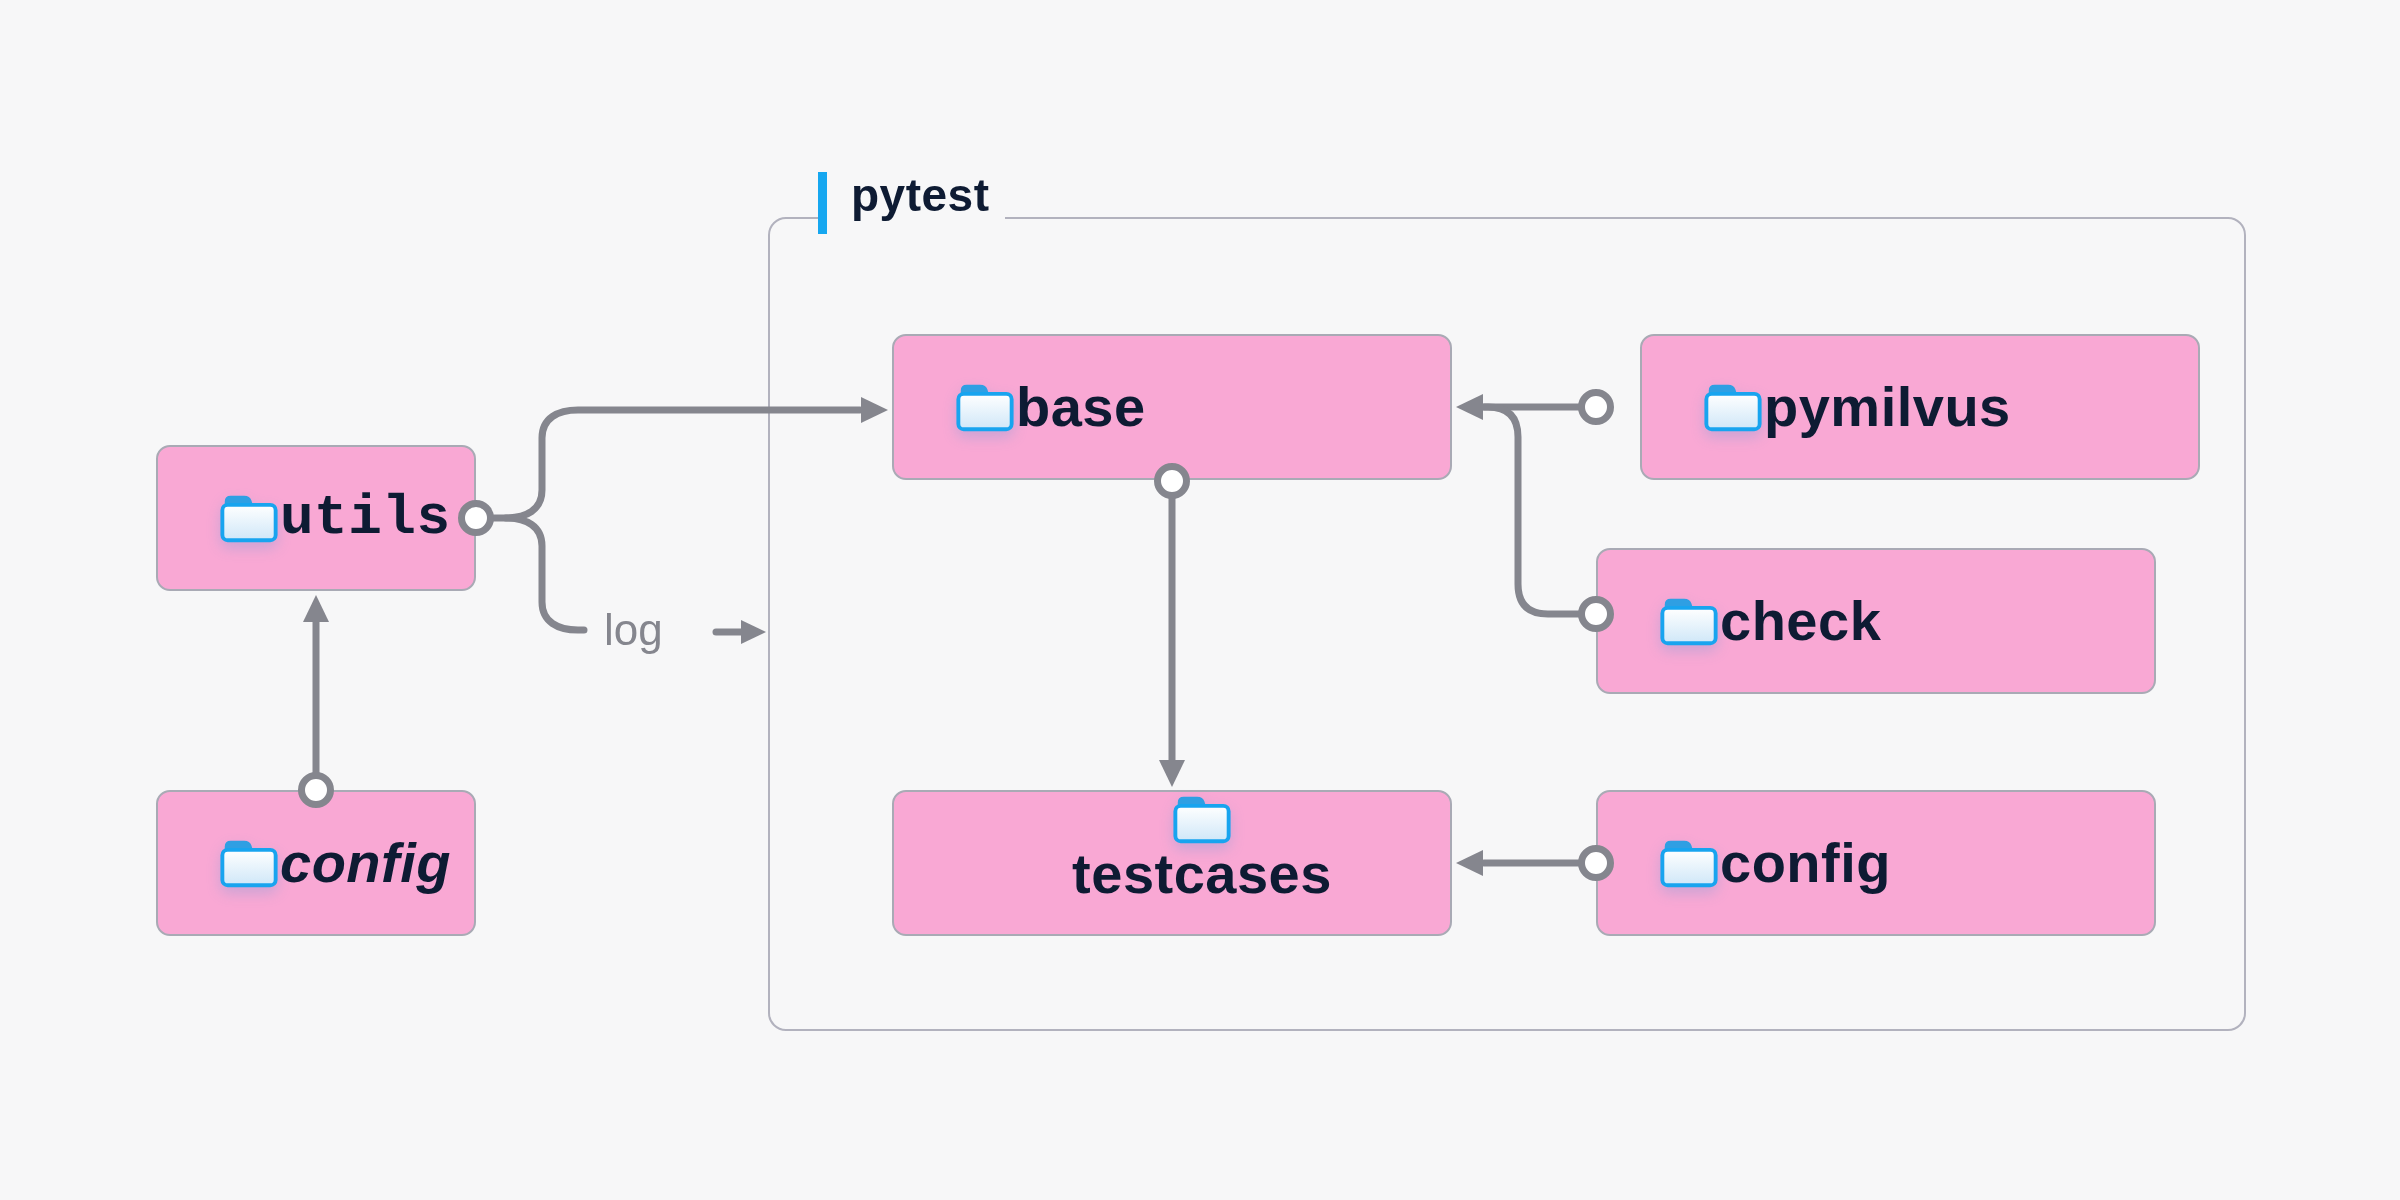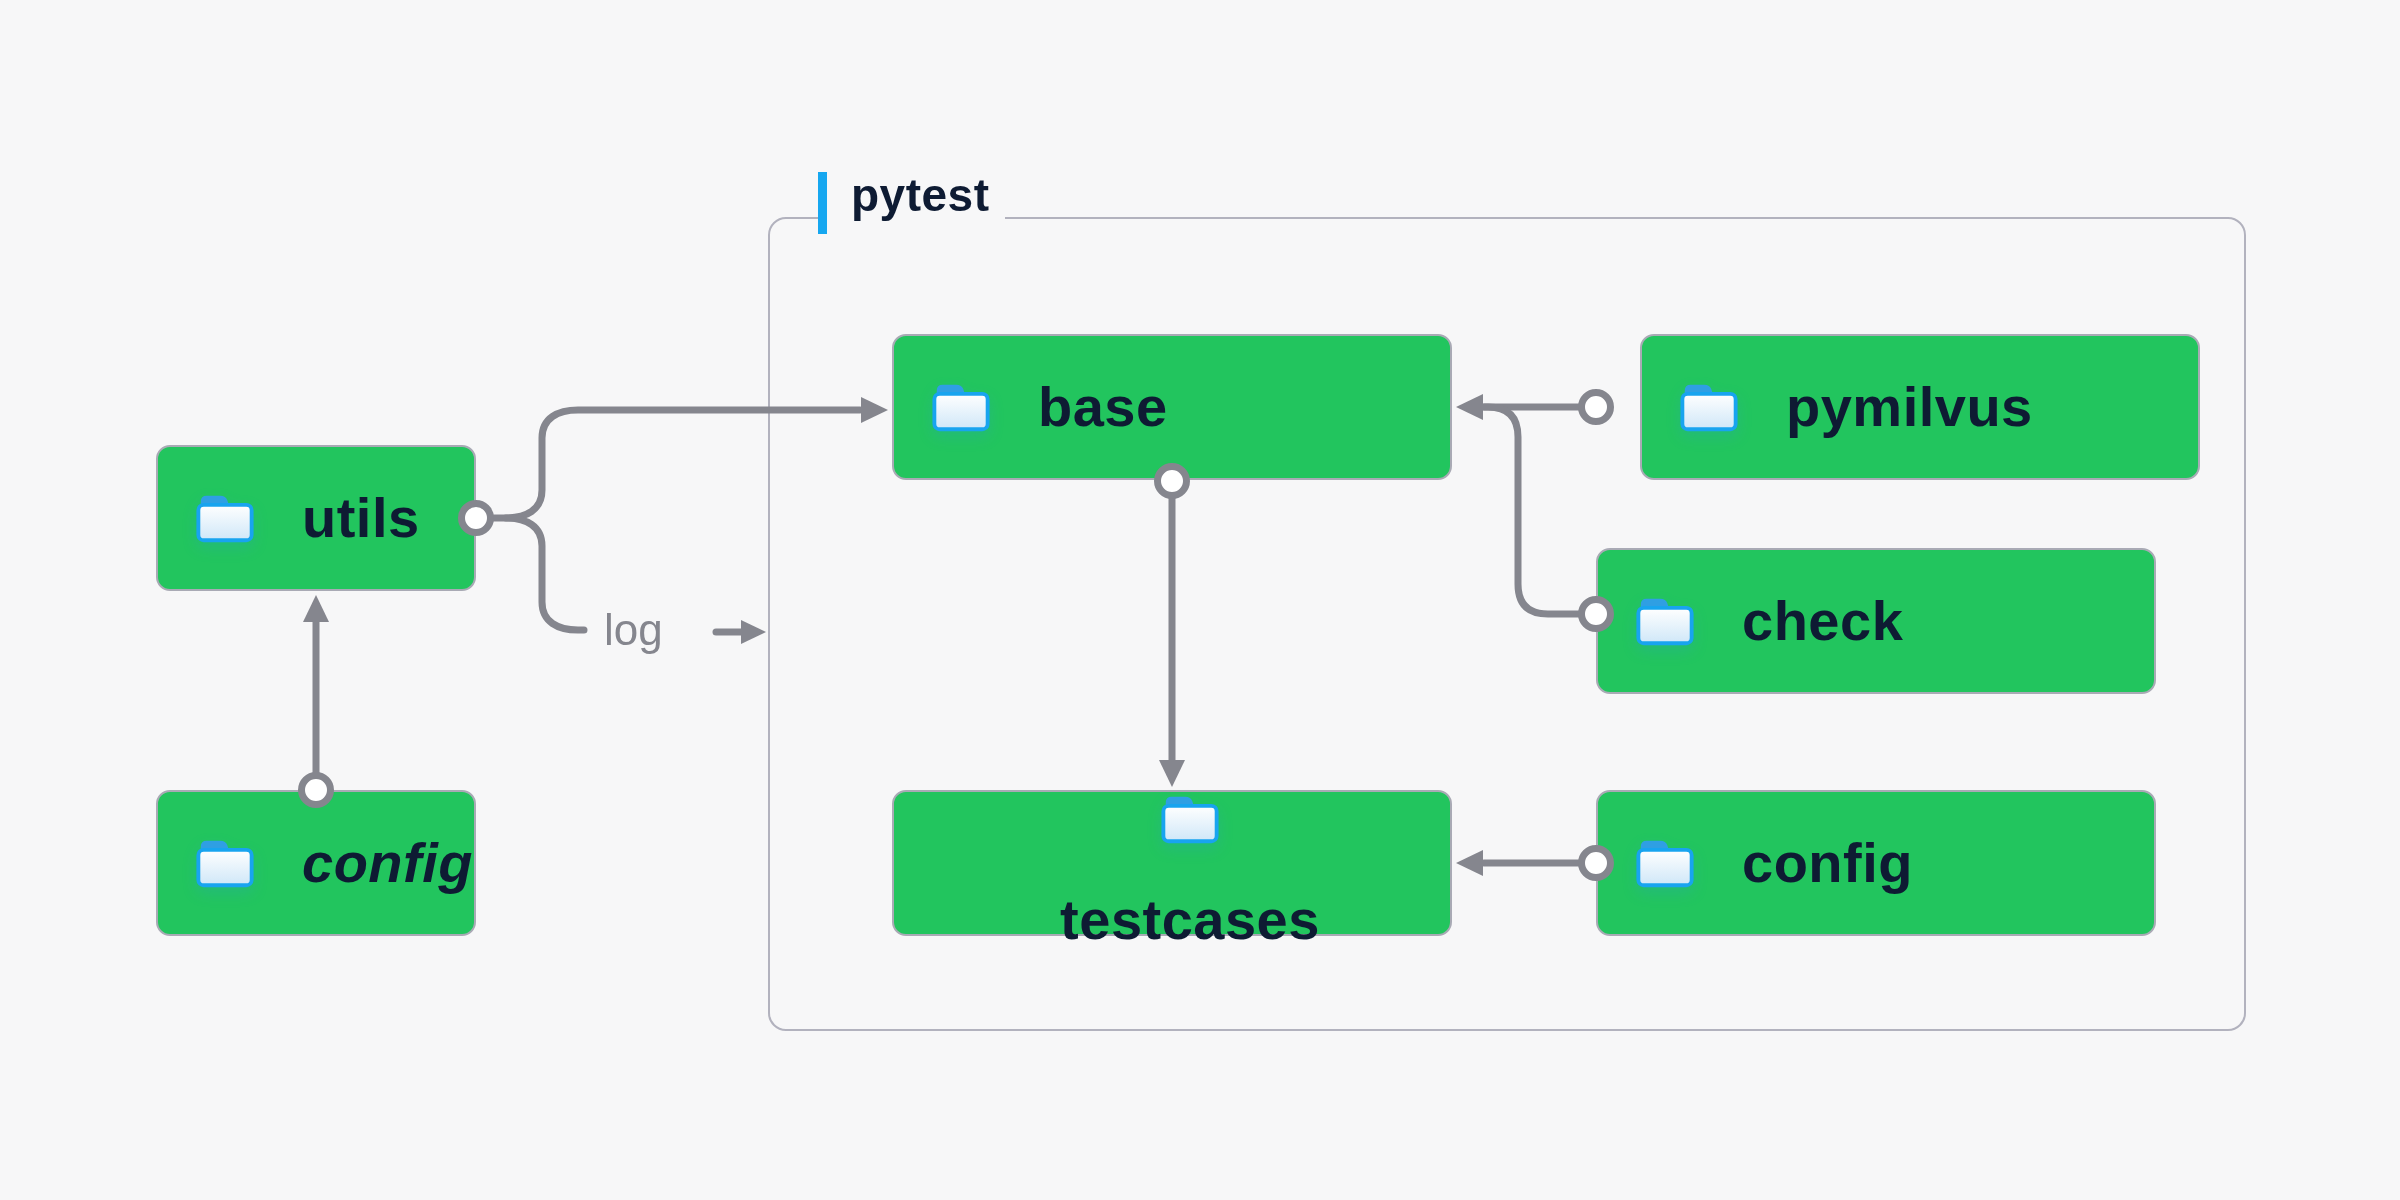--- a/index.html
+++ b/index.html
@@ -26,36 +26,36 @@
     width:9px;height:62px;background:var(--accent,#16a7f0);
     margin-right:24px;flex:none;
   }
   .group-label .text{
     font-size:46px;font-weight:700;color:var(--navy,#0e1b33);
     letter-spacing:0.5px;line-height:1;
   }
 
   
   .card{
-    position:absolute;background:#22c55e;
+    position:absolute;background:#f9a8d4;
     border:2.5px solid var(--card-border,#a9aab5);
     border-radius:14px;box-sizing:border-box;
     display:flex;align-items:center;
-    padding-left:36px;gap:46px;z-index:2;
+    padding-left:60px;z-index:2;
   }
   .card.left{width:320px;height:146px;}
   .card.wide{width:560px;height:146px;}
   .card .label{
     font-size:56px;font-weight:600;color:var(--navy,#0e1b33);
     letter-spacing:0.5px;line-height:1;white-space:nowrap;
   }
   .folder-icon{width:62px;height:54px;flex:none;
     filter:drop-shadow(0 6px 7px rgba(40,150,220,0.22));}
 
-  #n-utils{left:156px;top:445px;}
+  #n-utils{left:156px;top:445px;font-family:Liberation Mono, monospace;}
   #n-config{left:156px;top:790px;font-style:italic;}
   #n-base{left:892px;top:334px;}
   #n-pymilvus{left:1640px;top:334px;}
   #n-check{left:1596px;top:540px;margin-top:8px;}
   #n-testcases{left:892px;top:790px;flex-direction:column;}
   #n-common{left:1596px;top:790px;}
 
   
   .edges{
     position:absolute;left:0;top:0;width:2400px;height:1200px;

